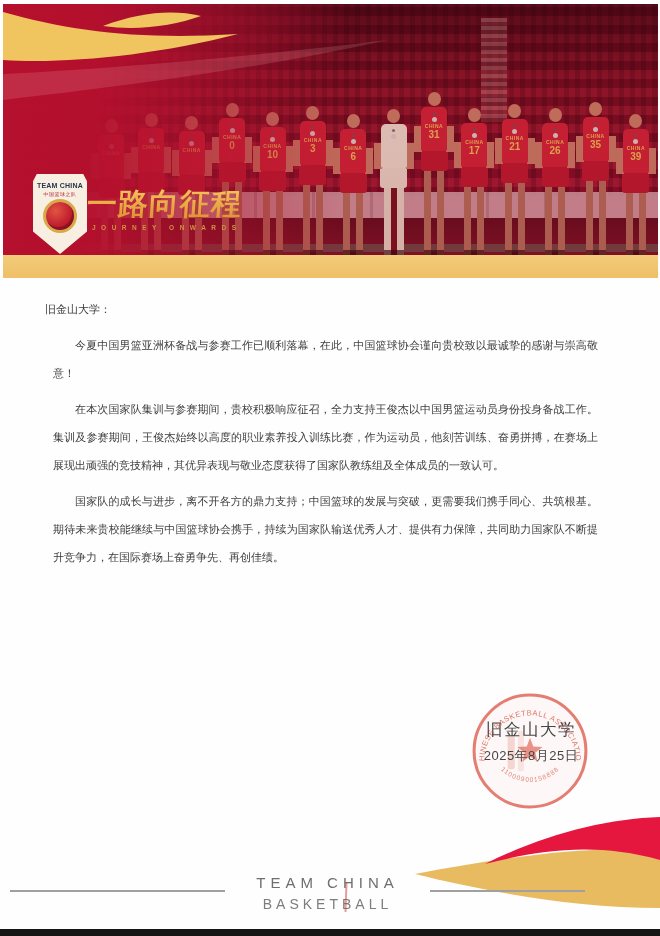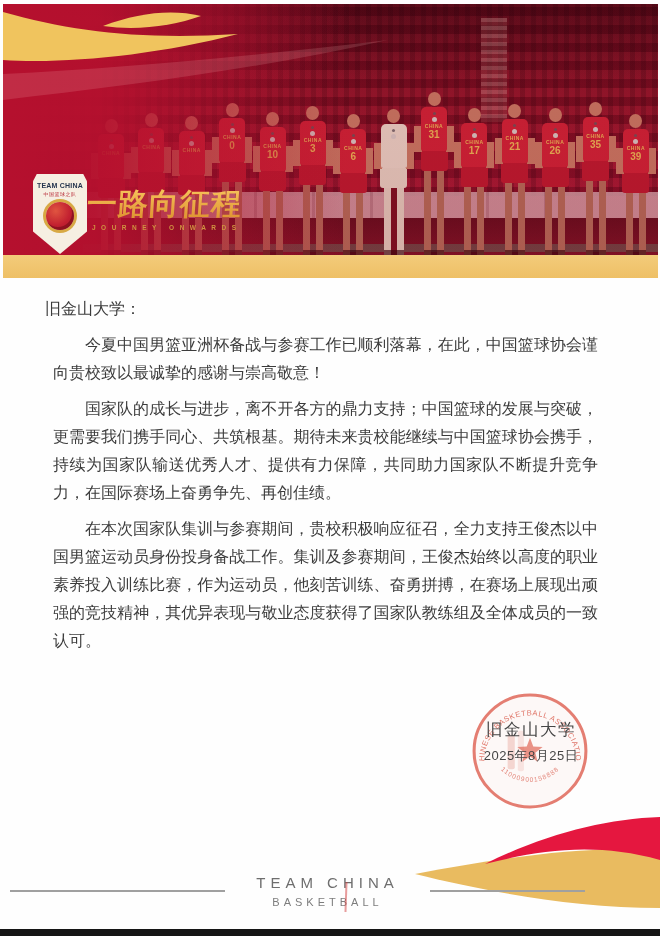--- a/index.html
+++ b/index.html
@@ -62,40 +62,40 @@
     letter-spacing:1px;transform:skewX(-4deg);
     background:linear-gradient(180deg,#f5c159 15%,#dd8f2e 90%);
     -webkit-background-clip:text;background-clip:text;color:transparent;}
   .slogan-en{position:absolute;left:89px;top:220px;z-index:4;font-size:6.5px;font-weight:bold;
     letter-spacing:5.5px;color:#cf9340;}
   .gold-strip{position:absolute;left:0;right:0;bottom:0;height:23px;z-index:5;
     background:linear-gradient(180deg,#f3cb7a,#eec066);}
 
   
   .letter{position:absolute;left:45px;right:54px;top:295px;color:#3c3c3c;
-    font-size:16px;line-height:28px;text-align:justify;}
+    font-size:11px;line-height:28px;text-align:justify;}
   .salutation{margin:0 0 8px 0;}
   .para{margin:8px;text-indent:2em;}
 
   
   .stamp{position:absolute;left:469px;top:690px;z-index:2;}
   .sig-name{position:absolute;left:452px;top:719px;width:158px;text-align:center;z-index:3;
     font-size:16.5px;color:#454545;letter-spacing:1.5px;}
   .sig-date{position:absolute;left:452px;top:747px;width:158px;text-align:center;z-index:3;
     font-size:13px;color:#454545;letter-spacing:.5px;}
 
   
   .swoosh-br{position:absolute;left:410px;top:816px;z-index:1;}
   .fline{position:absolute;height:1.5px;background:#a0a0a0;z-index:2;}
   .fline-l{left:10px;top:890px;width:215px;}
   .fline-r{left:430px;top:890px;width:155px;}
   .fteam{position:absolute;left:230px;top:874px;width:195px;text-align:center;z-index:2;
     font-size:15px;letter-spacing:5px;color:#6e6e6e;}
   .fbball{position:absolute;left:230px;top:896px;width:195px;text-align:center;z-index:2;
-    font-size:11px;letter-spacing:4px;color:#7d7d7d;}
+    font-size:14px;letter-spacing:4px;color:#7d7d7d;}
   .red-mark{position:absolute;left:345px;top:882px;width:2px;height:30px;z-index:3;
     background:rgba(210,60,60,.5);transform:rotate(2deg);}
   .black-strip{position:absolute;left:0;right:0;bottom:0;height:7px;background:#151515;z-index:6;}
 </style>
 </head>
 <body>
 
 <div class="page">
 
   <div class="banner">
@@ -265,22 +265,22 @@
 
     <div class="slogan">一路向征程</div>
     <div class="slogan-en">JOURNEY ONWARDS</div>
 
     <div class="gold-strip"></div>
   </div>
 
   <div class="letter">
     <p class="salutation">旧金山大学：</p>
     <p class="para">今夏中国男篮亚洲杯备战与参赛工作已顺利落幕，在此，中国篮球协会谨向贵校致以最诚挚的感谢与崇高敬意！</p>
+    <p class="para">在本次国家队集训与参赛期间，贵校积极响应征召，全力支持王俊杰以中国男篮运动员身份投身备战工作。集训及参赛期间，王俊杰始终以高度的职业素养投入训练比赛，作为运动员，他刻苦训练、奋勇拼搏，在赛场上展现出顽强的竞技精神，其优异表现与敬业态度获得了国家队教练组及全体成员的一致认可。</p>
     <p class="para">国家队的成长与进步，离不开各方的鼎力支持；中国篮球的发展与突破，更需要我们携手同心、共筑根基。期待未来贵校能继续与中国篮球协会携手，持续为国家队输送优秀人才、提供有力保障，共同助力国家队不断提升竞争力，在国际赛场上奋勇争先、再创佳绩。</p>
-    <p class="para">在本次国家队集训与参赛期间，贵校积极响应征召，全力支持王俊杰以中国男篮运动员身份投身备战工作。集训及参赛期间，王俊杰始终以高度的职业素养投入训练比赛，作为运动员，他刻苦训练、奋勇拼搏，在赛场上展现出顽强的竞技精神，其优异表现与敬业态度获得了国家队教练组及全体成员的一致认可。</p>
   </div>
 
   <svg class="stamp" width="122" height="122" viewBox="0 0 120 120">
     <defs>
       <path id="arcTop" d="M 15,70 A 45,45 0 1 1 105,70"></path>
       <path id="arcBottom" d="M 21,62 A 41,41 0 0 0 99,62"></path>
     </defs>
     <circle cx="60" cy="60" r="55" fill="rgba(235,120,105,0.05)" stroke="#e0685a" stroke-width="3" opacity="0.85"></circle>
     <text font-size="7.5" fill="#dd6a5c" letter-spacing="0.6" opacity="0.9">
       <textPath href="#arcTop" startOffset="50%" text-anchor="middle">CHINESE BASKETBALL ASSOCIATION</textPath>

